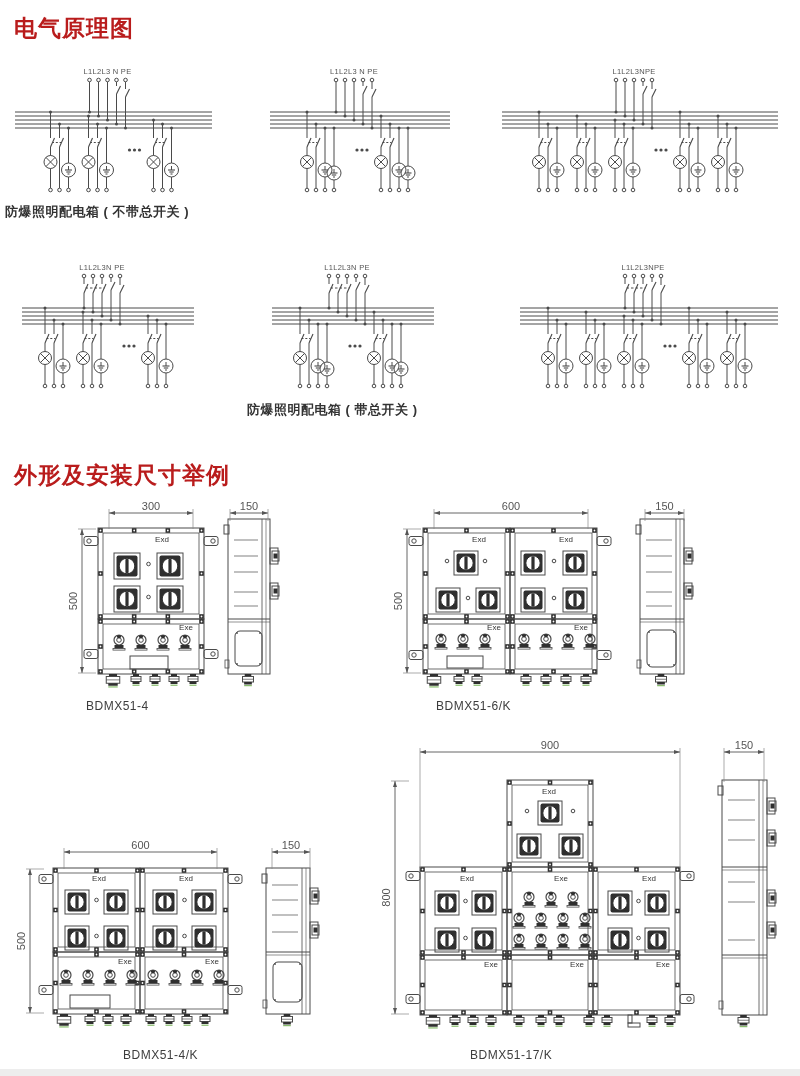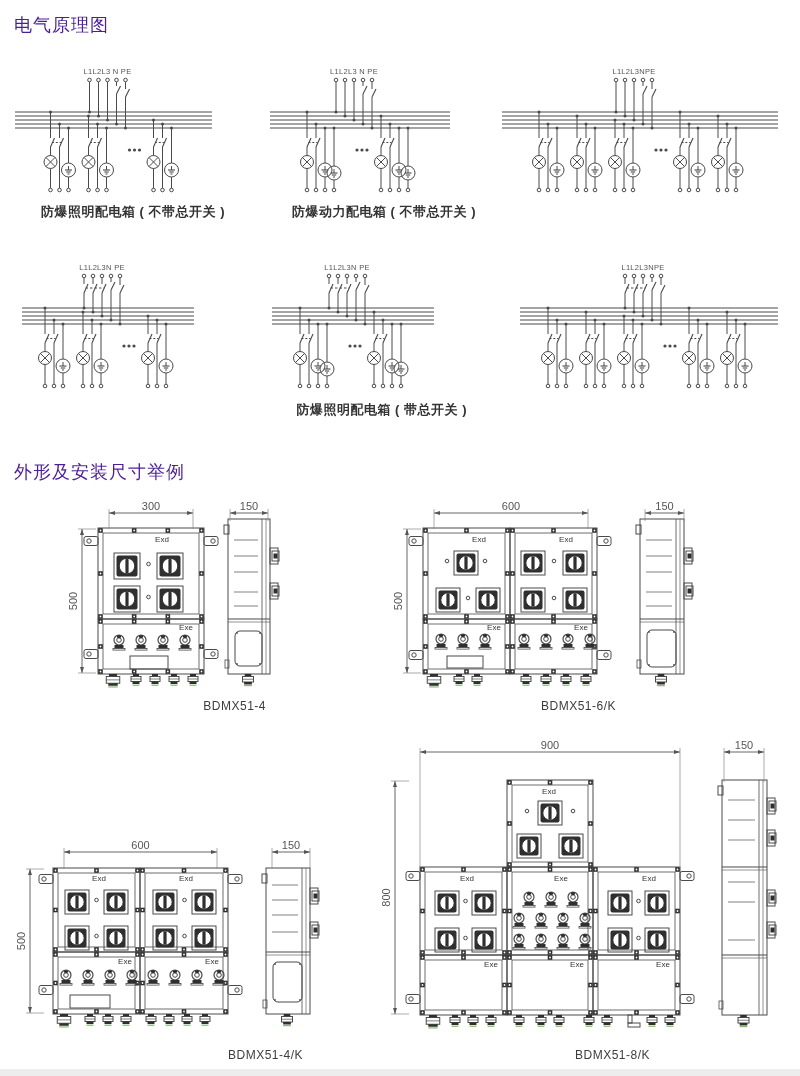--- a/index.html
+++ b/index.html
@@ -1,19 +1,19 @@
 <!DOCTYPE html>
 <html><head>
 <meta charset="utf-8">
 <style>
   html,body{margin:0;padding:0;background:#fff;}
   #page{position:relative;width:800px;height:1076px;background:#fff;overflow:hidden;
         font-family:"Liberation Sans",sans-serif;}
-  .sec-title{position:absolute;font-size:18px;font-weight:normal;letter-spacing:1px;color:#4c1d95;}
-  .cap{position:absolute;text-align:right;}
+  .sec-title{position:absolute;font-size:23px;font-weight:bold;letter-spacing:1px;color:#b91c1c;}
+  .cap{position:absolute;text-align:left;}
   .circ{font-size:13px;font-weight:bold;color:#333;letter-spacing:0.5px;}
   .model{font-size:12px;color:#3d3d3d;letter-spacing:0.5px;}
   #art{position:absolute;left:0;top:0;}
   #footer-strip{position:absolute;left:0;top:1069px;width:800px;height:7px;background:#ededed;}
 </style>
 </head>
 <body>
 
 <div id="page">
   <svg id="art" width="800" height="1076" viewBox="0 0 800 1076">
@@ -2212,22 +2212,21 @@
         <line x1="724" y1="748" x2="724" y2="782" stroke="#888" stroke-width="0.7"></line>
         <line x1="764" y1="748" x2="764" y2="782" stroke="#888" stroke-width="0.7"></line>
         <text x="744" y="748.5" font-size="11" text-anchor="middle" fill="#555" font-family="&quot;Liberation Sans&quot;,sans-serif">150</text>
       </g>
     </svg>
 
   <div class="sec-title" style="left:14px;top:13px">电气原理图</div>
   <div class="sec-title" style="left:14px;top:460px">外形及安装尺寸举例</div>
 
   <div class="cap circ" style="left:5px;top:203px;width:220px">防爆照明配电箱 ( 不带总开关 )</div>
-  <div class="cap circ" style="left:256px;top:203px;width:220px">防爆动力配电箱 ( 不带总开关 )</div>
   <div class="cap circ" style="left:247px;top:401px;width:220px">防爆照明配电箱 ( 带总开关 )</div>
 
   <div class="cap model" style="left:86px;top:699px;width:180px">BDMX51-4</div>
   <div class="cap model" style="left:436px;top:699px;width:180px">BDMX51-6/K</div>
   <div class="cap model" style="left:123px;top:1048px;width:180px">BDMX51-4/K</div>
-  <div class="cap model" style="left:470px;top:1048px;width:180px">BDMX51-8/K</div>
+  <div class="cap model" style="left:470px;top:1048px;width:180px">BDMX51-17/K</div>
 
   <div id="footer-strip"></div>
 </div>
 
 </body></html>

